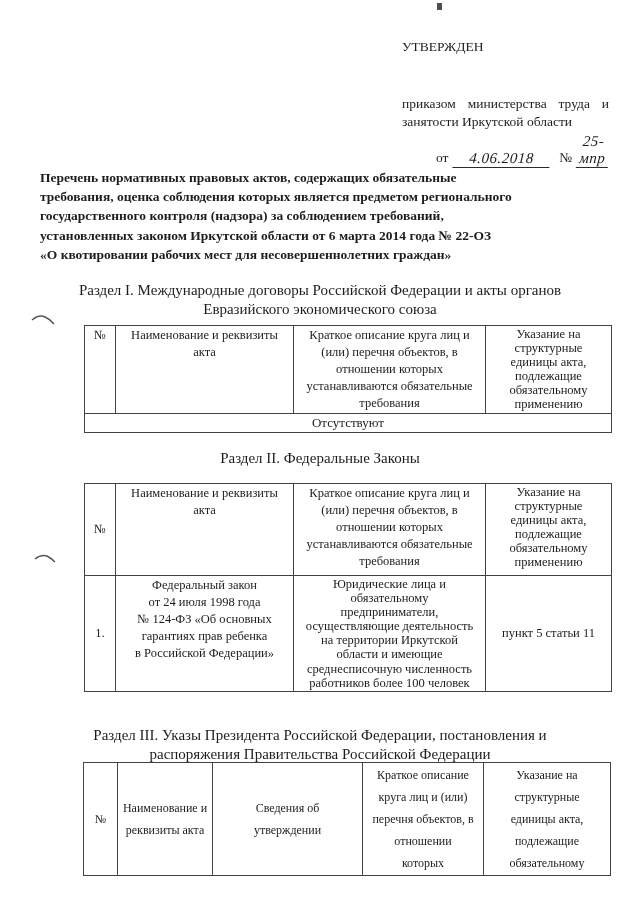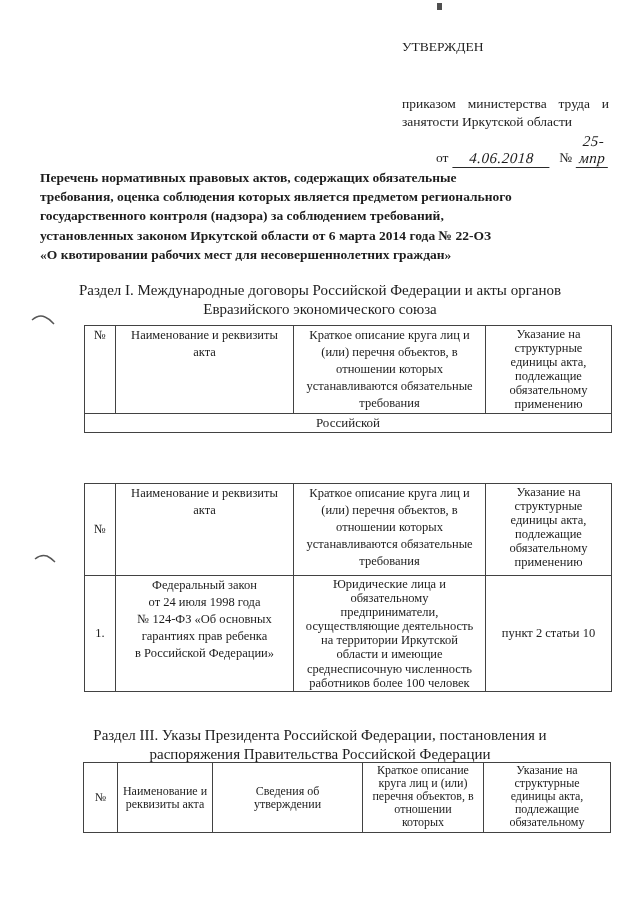--- a/index.html
+++ b/index.html
@@ -48,21 +48,21 @@
   #table3 { left:83px; top:762px; width:527px; font-size:12px; }
   #table1 tr.hdr { height:88px; }
   #table1 tr.empty { height:19px; }
   #table2 tr.hdr { height:92px; }
   #table2 tr.data { height:115px; }
   #table3 tr.hdr { height:70px; }
   .vt { vertical-align:top; }
   .vm { vertical-align:middle; }
   .lh17 { line-height:17px; }
   .lh14 { line-height:14.1px; }
-  .lh135 { line-height:13px; }
+  .lh135 { line-height:22px; }
   td.empty-cell { line-height:16px; padding:0; font-size:13px; }
   
   .dot-artifact { position:absolute; left:437px; top:3px; width:5px; height:7px; background:#4f4f4f; }
   .curve-artifact { position:absolute; }
   #curve1 { left:31px; top:313px; }
   #curve2 { left:34px; top:553px; }
 </style>
 </head>
 <body>
 
@@ -114,25 +114,26 @@
 устанавливаются обязательные
 требования</th>
       <th class="vt lh14">Указание на
 структурные
 единицы акта,
 подлежащие
 обязательному
 применению</th>
     </tr>
     <tr class="empty">
-      <td colspan="4" class="vm empty-cell">Российской</td>
+      <td colspan="4" class="vm empty-cell">Отсутствуют</td>
     </tr>
   </tbody>
     </table>
 
+  <div id="sec2" class="sec-heading">Раздел II. Федеральные Законы</div>
 
   <table id="table2" class="doc-table">
     <colgroup>
         <col style="width:31px">
         <col style="width:178px">
         <col style="width:192px">
         <col style="width:126px">
       </colgroup>
     <tbody>
         <tr class="hdr">
@@ -159,21 +160,21 @@
 гарантиях прав ребенка
 в Российской Федерации»</td>
       <td class="vt lh14">Юридические лица и
 обязательному
 предприниматели,
 осуществляющие деятельность
 на территории Иркутской
 области и имеющие
 среднесписочную численность
 работников более 100 человек</td>
-      <td class="vm">пункт 2 статьи 10</td>
+      <td class="vm">пункт 5 статьи 11</td>
     </tr>
   </tbody>
     </table>
 
   <div id="sec3" class="sec-heading">Раздел III. Указы Президента Российской Федерации, постановления и
 распоряжения Правительства Российской Федерации</div>
 
   <table id="table3" class="doc-table">
     <colgroup>
         <col style="width:34px">

